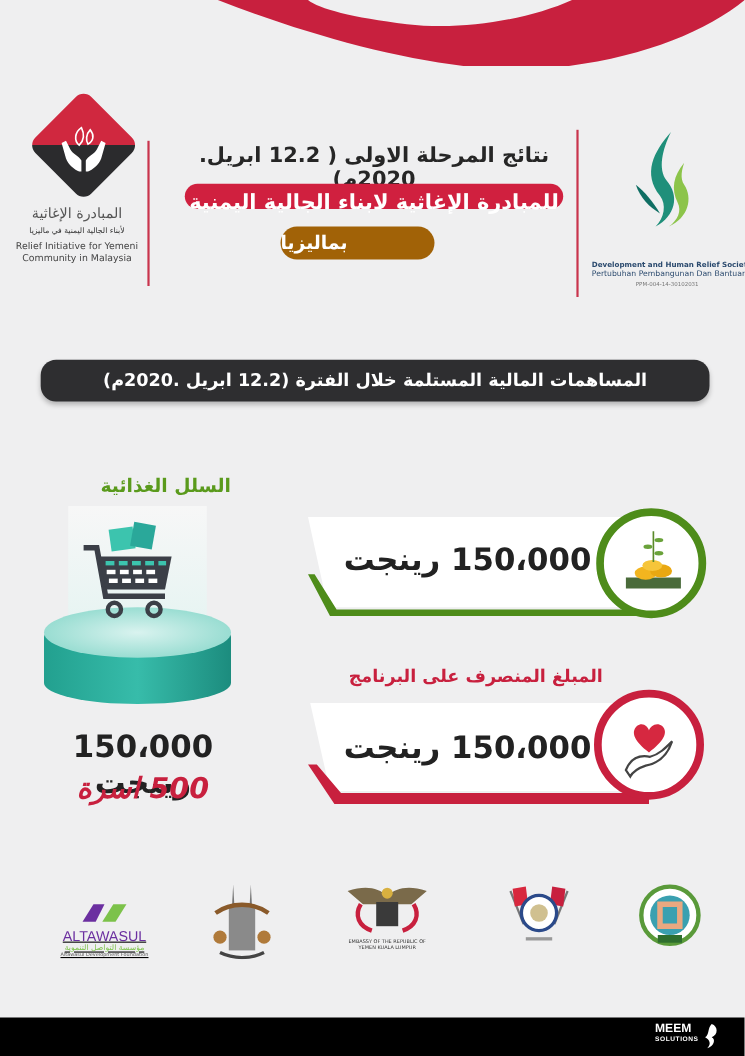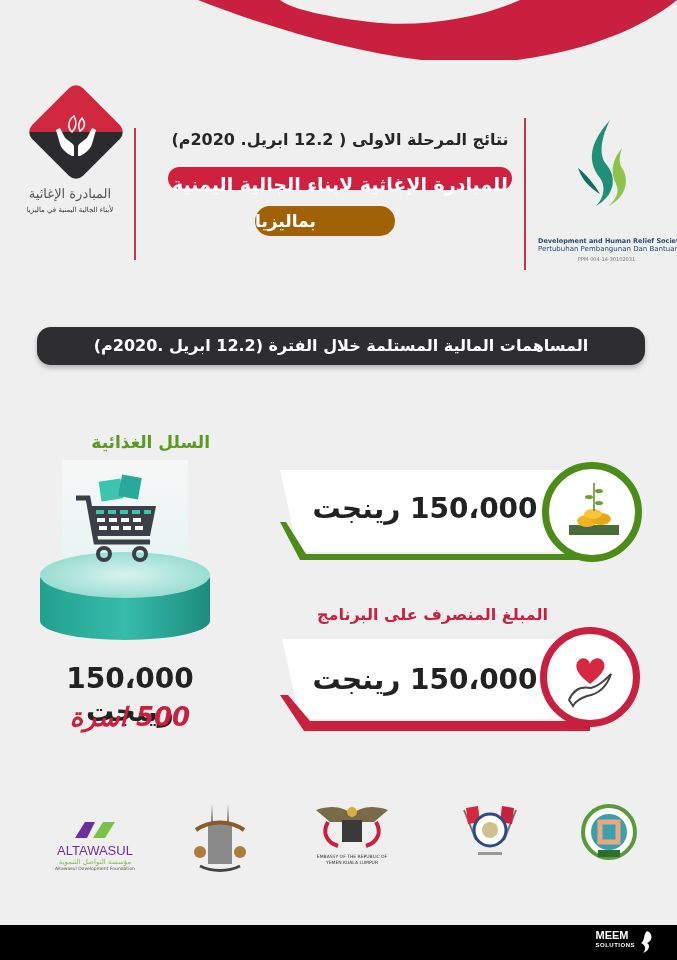--- a/index.html
+++ b/index.html
@@ -8,21 +8,21 @@
   .abs { position: absolute; }
   .swoosh { left: 0; top: 0; width: 677px; height: 60px; }
   
   .logo-left { left: 10px; top: 88px; width: 120px; height: 165px; text-align: center; }
   .logo-diamond { position: absolute; left: 30px; top: 8px; width: 72px; height: 72px; transform: rotate(45deg); border-radius: 10px; overflow: hidden; background: linear-gradient(135deg, #d0283f 0 50%, #2b2b2d 50% 100%); }
   .logo-hands { position: absolute; left: 42px; top: 22px; width: 48px; height: 52px; }
   .logo-left-ar { position: absolute; top: 98px; left: 0; width: 120px; font-size: 13px; color: #555; font-family: "DejaVu Serif", serif; }
   .logo-left-ar2 { position: absolute; top: 118px; left: 0; width: 120px; font-size: 7px; color: #333; }
   .logo-left-en { position: absolute; top: 131px; left: 0; width: 120px; font-size: 8.5px; color: #444; line-height: 11px; }
   .vline { width: 2px; background: #c9344d; }
-  .title-line1 { left: 150px; top: 130px; width: 380px; text-align: center; font-size: 16px; font-weight: bold; color: #262626; direction: rtl; }
+  .title-line1 { left: 150px; top: 130px; width: 380px; text-align: center; font-size: 19px; font-weight: bold; color: #262626; direction: rtl; }
   .title-pill1 { left: 168px; top: 167px; width: 344px; height: 23px; background: #d0203f; border-radius: 17px; color: #fff; font-size: 19px; font-weight: bold; text-align: center; line-height: 34px; direction: rtl; }
   .title-pill2 { left: 255px; top: 206px; width: 140px; height: 30px; background: #a16207; border-radius: 15px; color: #fff; font-size: 17px; font-weight: bold; text-align: left; line-height: 30px; letter-spacing: 3px; direction: rtl; }
   .logo-right { left: 534px; top: 118px; width: 140px; height: 150px; }
   .insan-text { position: absolute; top: 80px; left: 0; width: 130px; text-align: center; font-family: "Liberation Sans", sans-serif; font-size: 34px; color: #4a5a66; letter-spacing: 2px; }
   .insan-sub1 { position: absolute; top: 119px; left: 4px; font-size: 6.5px; color: #2b4a6e; font-weight: bold; white-space: nowrap; }
   .insan-sub2 { position: absolute; top: 127px; left: 4px; font-size: 7px; color: #2b4a6e; white-space: nowrap; }
   .insan-sub3 { position: absolute; top: 138px; left: 44px; font-size: 5px; color: #777; white-space: nowrap; }
   
   .section-bar { left: 37px; top: 327px; width: 608px; height: 38px; background: #2e2e30; border-radius: 14px; color: #fff; font-size: 16px; font-weight: bold; text-align: center; line-height: 38px; direction: rtl; box-shadow: 0 3px 5px rgba(0,0,0,0.25); }
   
@@ -51,20 +51,24 @@
 <div class="abs logo-left">
   <div class="logo-diamond"></div>
   <svg class="logo-hands" viewBox="0 0 48 52">
     <path d="M22 6 C 16 10, 15 18, 20 22 C 24 18, 25 12, 22 6 Z" fill="none" stroke="#fff" stroke-width="1.5"></path>
     <path d="M30 8 C 26 12, 26 18, 28 21 C 33 18, 34 13, 30 8 Z" fill="none" stroke="#fff" stroke-width="1.5"></path>
     <path d="M4 20 L8 34 C 10 40, 16 44, 20 46 L22 46 L22 36 C 20 32, 14 30, 12 26 L8 18 Z" fill="#fff"></path>
     <path d="M44 20 L40 34 C 38 40, 32 44, 28 46 L26 46 L26 36 C 28 32, 34 30, 36 26 L40 18 Z" fill="#fff"></path>
   </svg>
   <div class="logo-left-ar">المبادرة الإغاثية</div>
   <div class="logo-left-ar2" style="direction: rtl;">لأبناء الجالية اليمنية في ماليزيا</div>
+  <div class="logo-left-en">
+    <div>Relief Initiative for Yemeni</div>
+    <div>Community in Malaysia</div>
+  </div>
 </div>
 
 <div class="abs vline" style="left:134px; top:128px; height:132px;"></div>
 <div class="abs vline" style="left:524px; top:118px; height:152px;"></div>
 
 <div class="abs title-line1">نتائج المرحلة الاولى ( 12.2 ابريل. 2020م)</div>
 <div class="abs title-pill1">للمبادرة الإغاثية لابناء الجالية اليمنية</div>
 <div class="abs title-pill2">بماليزيا</div>
 
 <div class="abs logo-right">
@@ -142,21 +146,21 @@
         <rect x="51" y="54" width="8" height="4"></rect>
         <rect x="63" y="54" width="8" height="4"></rect>
     </g>
     <circle cx="32" cy="82" r="6" fill="none" stroke="#3b3f47" stroke-width="4"></circle>
     <circle cx="68" cy="82" r="6" fill="none" stroke="#3b3f47" stroke-width="4"></circle>
   </svg>
 </div>
 <div class="abs food-value">150،000 رينجت</div>
 <div class="abs food-families">500 اسرة</div>
 
-<div class="abs partner" style="left:45px; width:100px; text-align:center;">
+<div class="abs partner" style="left:45px; width:100px; text-align:center;text-decoration:underline;">
   <svg width="44" height="22" viewBox="0 0 44 22" style="margin-top:18px;">
     <path d="M2 20 L12 4 L22 4 L14 20 Z" fill="#6b2fa0"></path>
     <path d="M20 20 L30 4 L42 4 L32 20 Z" fill="#7cc24a"></path>
   </svg>
   <div class="partner-name" style="color:#6b2fa0; font-size:13px; line-height:14px;">ALTAWASUL</div>
   <div style="color:#7cc24a; font-size:7px; direction:rtl;">مؤسسة التواصل التنموية</div>
   <div style="color:#555; font-size:4.5px;">Altawasul Development Foundation</div>
 </div>
 
 <div class="abs partner" style="left:190px; width:60px;">

